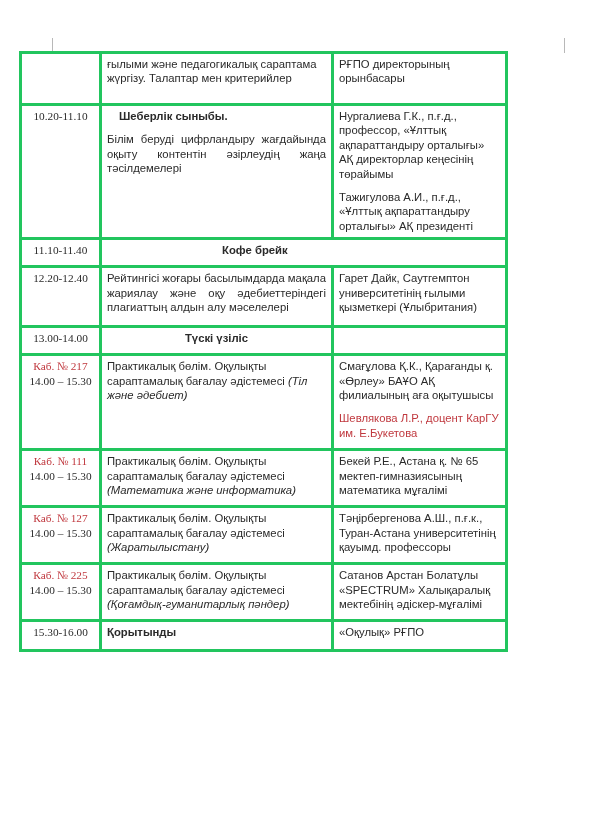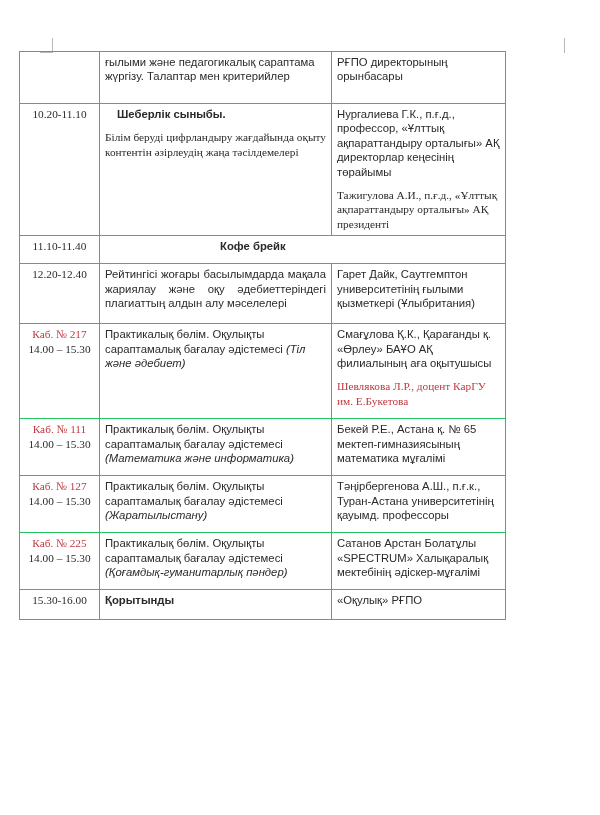--- a/index.html
+++ b/index.html
@@ -4,32 +4,32 @@
 <style>
   html, body { margin: 0; padding: 0; background: #ffffff; }
   body { width: 600px; height: 815px; position: relative; overflow: hidden;
          font-family: "Liberation Sans", sans-serif; color: #2a2a2a; }
   .margin-mark { position: absolute; width: 1px; background: #b8b8b8; }
   .mm-left { left: 52px; top: 38px; height: 15px; }
   .mm-left-h { position:absolute; left: 40px; top: 52px; width: 13px; height: 1px; background:#b8b8b8; }
   .mm-right { left: 564px; top: 38px; height: 15px; }
   table.schedule { position: absolute; left: 19px; top: 51px; width: 486px;
     border-collapse: collapse; table-layout: fixed; font-size: 11.3px; line-height: 14.4px; }
-  table.schedule td { border: 1px solid #22c55e; vertical-align: top; padding: 3px 5px 4px 5px; }
+  table.schedule td { border: 3px solid #22c55e; vertical-align: top; padding: 3px 5px 4px 5px; }
   col.c-time { width: 80px; }
   col.c-topic { width: 232px; }
   col.c-speaker { width: 174px; }
   td.time { text-align: center; padding-left: 2px; padding-right: 2px; font-family: Liberation Serif, serif; }
   td.topic { text-align: left; }
   td.justify { text-align: justify; }
   .bold { font-weight: bold; padding-left: 12px; }
   .italic { font-style: italic; }
   .red { color: #c0393f; }
   .center { text-align: center; }
-  .para { margin-top: 9px; font-family: Liberation Serif, serif; }
+  .para { margin-top: 9px; }
 </style>
 </head>
 <body>
 
 <div class="margin-mark mm-left"></div>
 <div class="mm-left-h"></div>
 <div class="margin-mark mm-right"></div>
 
 <table class="schedule">
   <colgroup>
@@ -64,20 +64,25 @@
 
 
 
     <tr style="height:60px">
       <td class="time">12.20-12.40</td>
       <td class="topic justify">Рейтингісі жоғары басылымдарда мақала жариялау және оқу әдебиеттеріндегі плагиаттың алдын алу мәселелері</td>
       <td>Гарет Дайк, Саутгемптон университетінің ғылыми қызметкері   (Ұлыбритания)</td>
     </tr>
 
 
+    <tr style="height:28px">
+      <td class="time">13.00-14.00</td>
+      <td class="bold center">Түскі үзіліс</td>
+      <td></td>
+    </tr>
 
     <tr style="height:95px">
       <td class="time">
         <div class="red">Каб. № 217</div>
         <div>14.00 – 15.30</div>
       </td>
       <td class="topic">
         <span>Практикалық бөлім. Оқулықты сараптамалық бағалау әдістемесі</span>
         <span class="italic">(Тіл және әдебиет)</span>
       </td>

